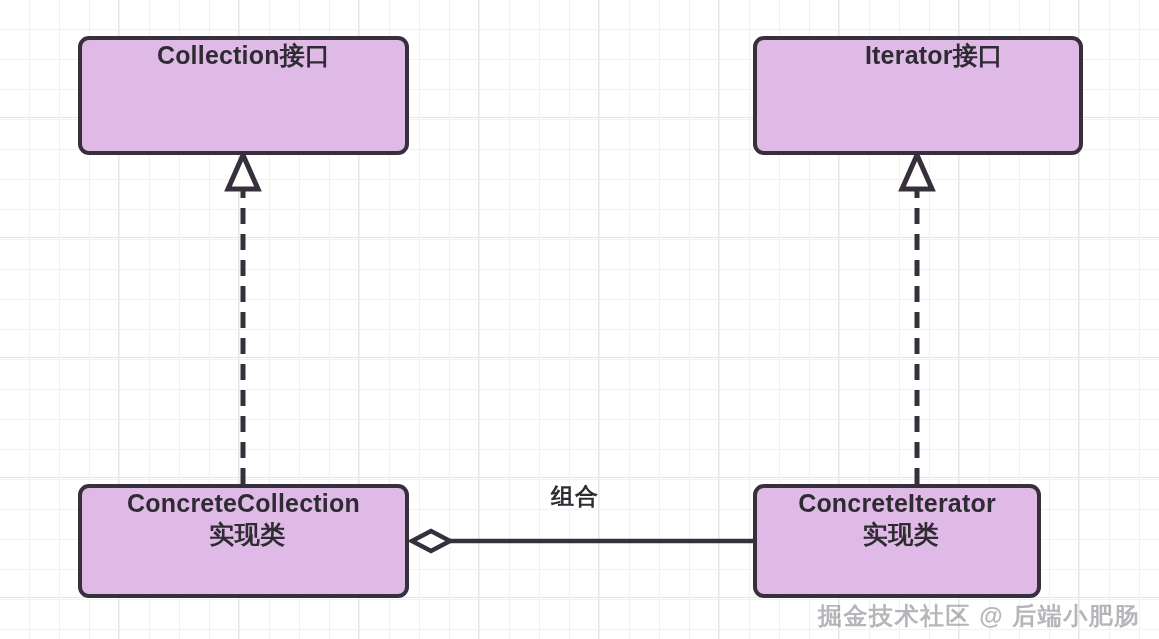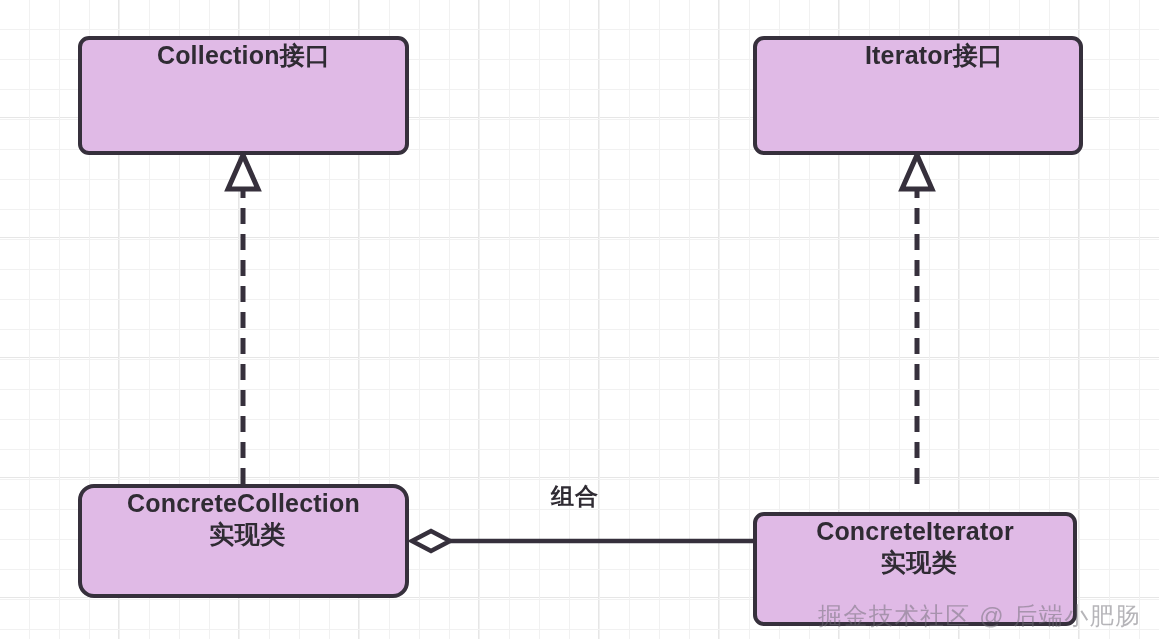--- a/index.html
+++ b/index.html
@@ -52,22 +52,22 @@
   }
   .node .line2 {
     font-size: 25px;
     letter-spacing: 0.5px;
     white-space: nowrap;
     margin-left: 8px;
   }
 
   #node-collection     { left: 78px;  top: 36px;  width: 331px; height: 119px; }
   #node-iterator       { left: 753px; top: 36px;  width: 330px; height: 119px; padding-left: 32px; }
-  #node-concrete-coll  { left: 78px;  top: 484px; width: 331px; height: 114px; border-radius: 16px; }
-  #node-concrete-iter  { left: 753px; top: 512px; width: 324px; height: 114px; }
+  #node-concrete-coll  { left: 78px;  top: 484px; width: 331px; height: 114px; }
+  #node-concrete-iter  { left: 753px; top: 484px; width: 288px; height: 114px; }
 
   
   #connectors {
     position: absolute;
     left: 0;
     top: 0;
     width: 1159px;
     height: 639px;
     z-index: 2;
     pointer-events: none;
@@ -92,21 +92,21 @@
   
   #watermark {
     position: absolute;
     left: 818px;
     top: 600px;
     font-size: 24px;
     color: rgba(110, 108, 115, 0.50);
     letter-spacing: 1.5px;
     white-space: nowrap;
     z-index: 5;
-    font-weight: 400;
+    font-weight: 700;
   }
 </style>
 </head>
 <body>
 
 <div id="canvas">
 
   <svg id="connectors" viewBox="0 0 1159 639">
 
     <g>

